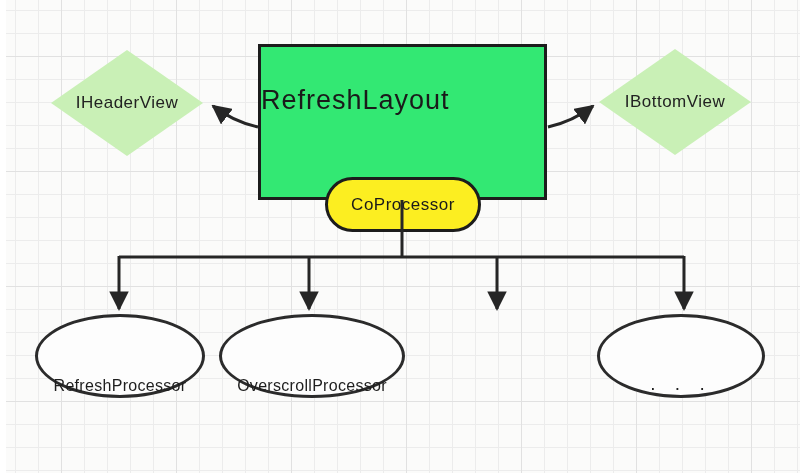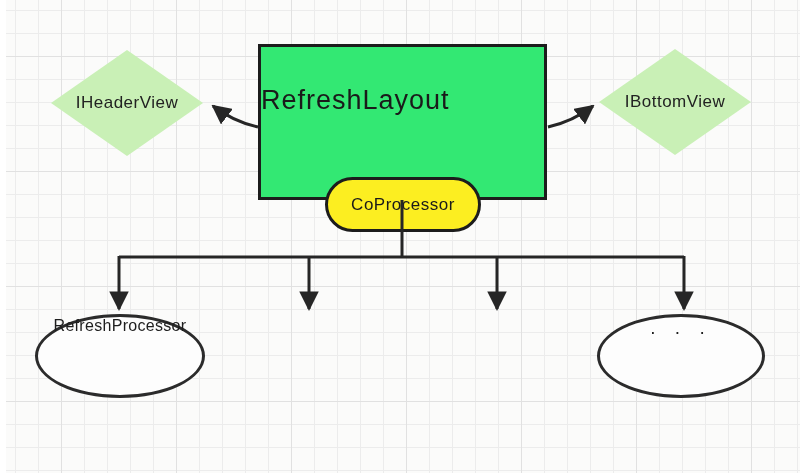--- a/index.html
+++ b/index.html
@@ -52,21 +52,21 @@
     font-size:17px;color:#222;letter-spacing:0.5px;
   }
   .diamond.left{left:51px;top:50px;}
   .diamond.right{left:599px;top:49px;}
   .ellipse{
     position:absolute;top:314px;height:84px;
     box-sizing:border-box;
     background:#fdfdfd;
     border:3px solid #2b2b2b;
     border-radius:50%;
-    display:flex;align-items:flex-start;justify-content:center;
+    display:flex;align-items:flex-end;justify-content:center;
     z-index:2;
     font-size:16px;color:#1e1e1e;letter-spacing:0.3px;
   }
   .ellipse.e1{left:35px;width:170px;}
   .ellipse.e2{left:219px;width:186px;}
   .ellipse.e3{left:413px;width:168px;}
   .ellipse.e4{left:597px;width:168px;font-size:19px;letter-spacing:7px;}
   .connector-svg{
     position:absolute;left:0;top:0;z-index:4;
     pointer-events:none;
@@ -91,20 +91,23 @@
     <span class="mainlabel">RefreshLayout</span>
   </div>
 
   <div class="pill">
     <span>CoProcessor</span>
   </div>
 
   <div class="ellipse e1">
     <span>RefreshProcessor</span>
   </div>
+  <div class="ellipse e2">
+    <span>OverscrollProcessor</span>
+  </div>
   <div class="ellipse e4">
     <span>. . .</span>
   </div>
 
   <svg class="connector-svg" width="800" height="473" viewBox="0 0 800 473">
     <defs>
       <marker id="arrow" viewBox="0 0 10 10" refX="9" refY="5" markerWidth="6.5" markerHeight="6.5" orient="auto-start-reverse">
         <path d="M0,0 L10,5 L0,10 z" fill="#262626"></path>
       </marker>
     </defs>

